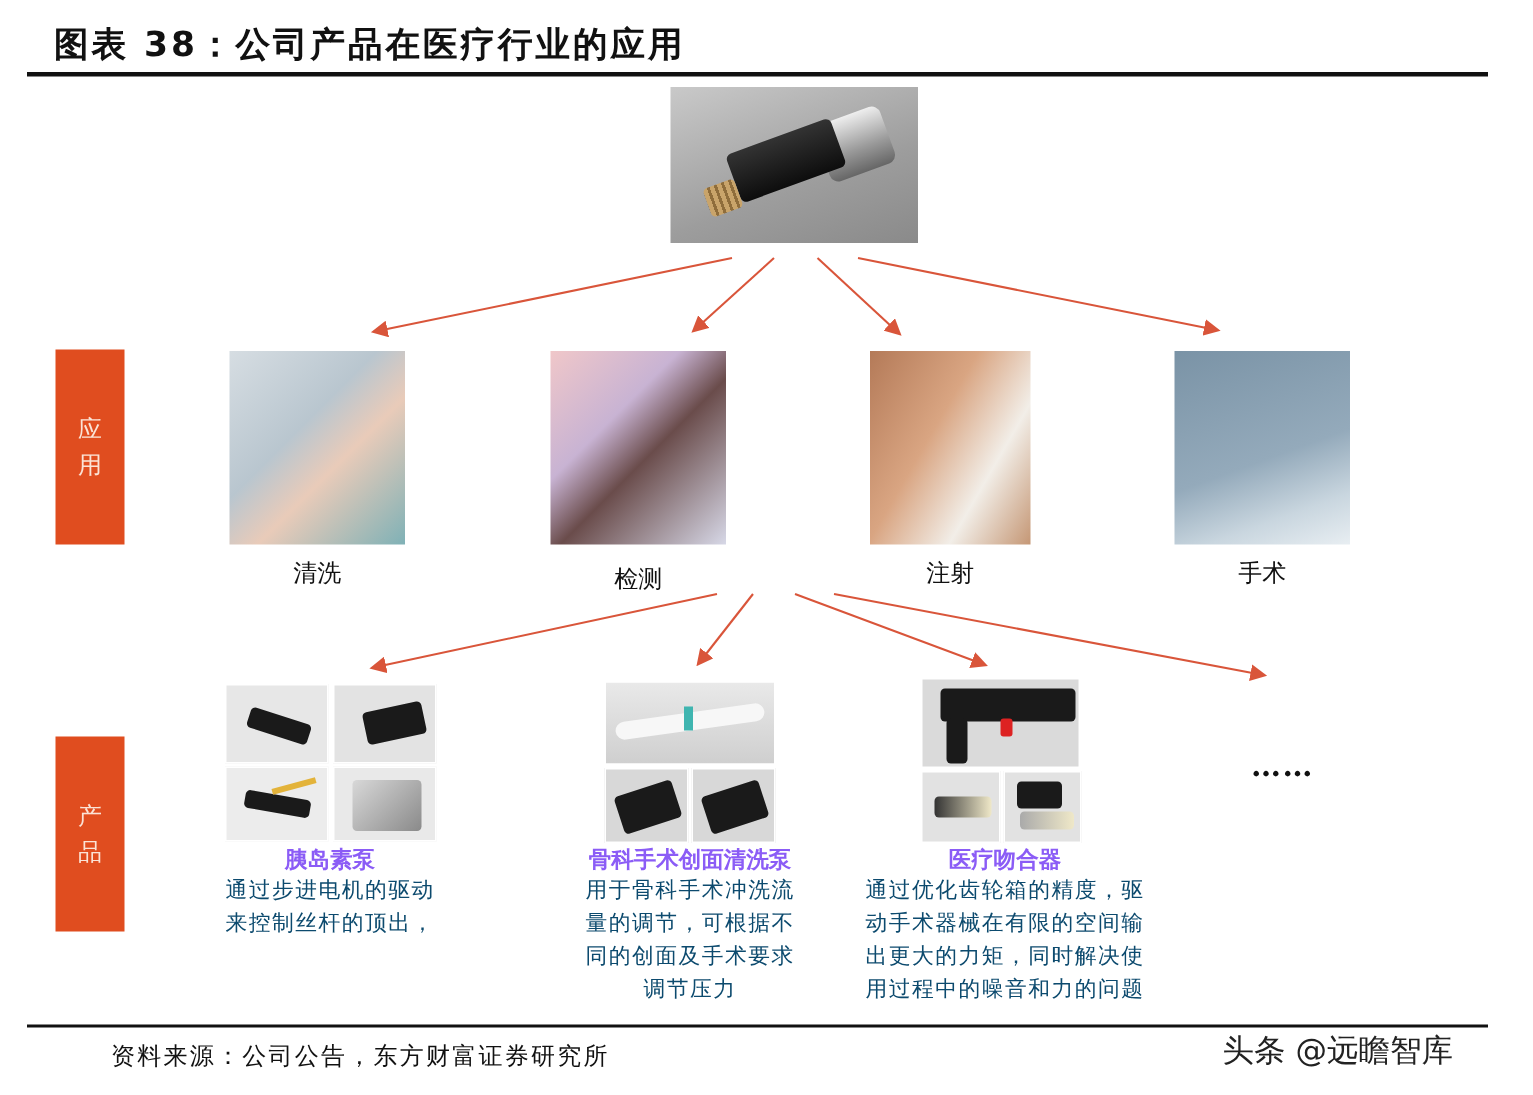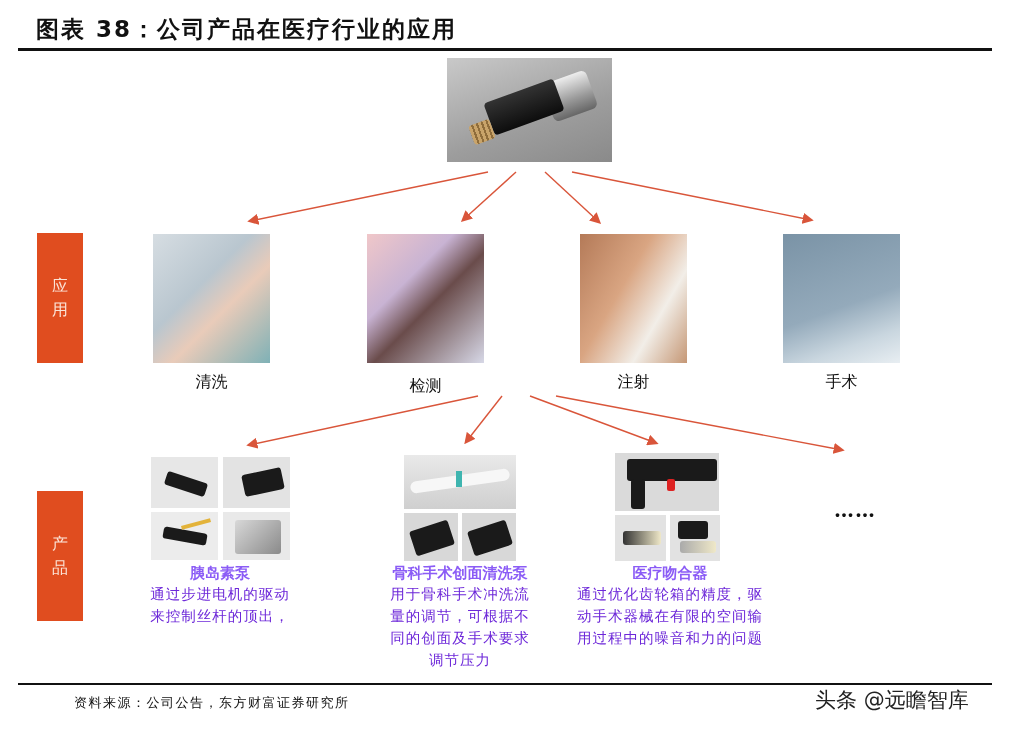--- a/index.html
+++ b/index.html
@@ -30,25 +30,25 @@
   .app-caption { position: absolute; font-size: 16px; color: #111; text-align: center; width: 117px; }
   .cap-clean { left: 153px; top: 372px; }
   .cap-detect { left: 367px; top: 376px; }
   .cap-inject { left: 575px; top: 372px; }
   .cap-surgery { left: 783px; top: 372px; }
 
   .prod-img { position: absolute; background: #dcdcdc; border: 1px solid #fff; }
   .dark-part { position: absolute; background: #1a1a1a; border-radius: 3px; }
 
   .prod-title { position: absolute; font-size: 15px; font-weight: bold; text-align: center; color: #8b5cf6; }
-  .prod-desc { position: absolute; font-size: 14.5px; line-height: 22px; text-align: center; color: #6d28d9; letter-spacing: 1px; }
+  .prod-desc { position: absolute; font-size: 14.5px; line-height: 22px; text-align: center; color: #0c4a6e; letter-spacing: 1px; }
 
   .ellipsis { position: absolute; left: 834px; top: 498px; font-size: 20px; font-weight: bold; letter-spacing: 1px; }
 
-  .source { position: absolute; left: 74px; top: 694px; font-size: 13px; letter-spacing: 1.5px; color: #111; }
+  .source { position: absolute; left: 74px; top: 694px; font-size: 16px; letter-spacing: 1.5px; color: #111; }
   .watermark { position: absolute; left: 815px; top: 686px; font-family: "DejaVu Sans", "Liberation Sans", sans-serif; font-size: 21px; color: #222; text-shadow: 1px 1px 0 #fff, -1px -1px 0 #fff; }
 
   svg.arrows { position: absolute; left: 0; top: 0; width: 1022px; height: 730px; pointer-events: none; }
 </style>
 </head>
 <body>
 
 <div class="title">图表 38：公司产品在医疗行业的应用</div>
 <div class="rule top"></div>
 
@@ -148,20 +148,21 @@
   </div>
   <div class="prod-img" style="left:669px;top:514px;width:52px;height:48px;background:#e2e2e2">
     <div class="dark-part" style="left:8px;top:6px;width:30px;height:18px"></div>
     <div style="position:absolute;left:10px;top:26px;width:36px;height:12px;background:linear-gradient(90deg,#aaa,#efe8c8);border-radius:3px"></div>
   </div>
 </div>
 <div class="prod-title" style="left:590px;top:564px;width:160px;">医疗吻合器</div>
 <div class="prod-desc" style="left:555px;top:583px;width:230px;">
   <div>通过优化齿轮箱的精度，驱</div>
   <div>动手术器械在有限的空间输</div>
+  <div>出更大的力矩，同时解决使</div>
   <div>用过程中的噪音和力的问题</div>
 </div>
 
 <div class="ellipsis">……</div>
 
 <div class="rule bottom"></div>
 <div class="source">资料来源：公司公告，东方财富证券研究所</div>
 <div class="watermark">头条 @远瞻智库</div>
 
 </body></html>

